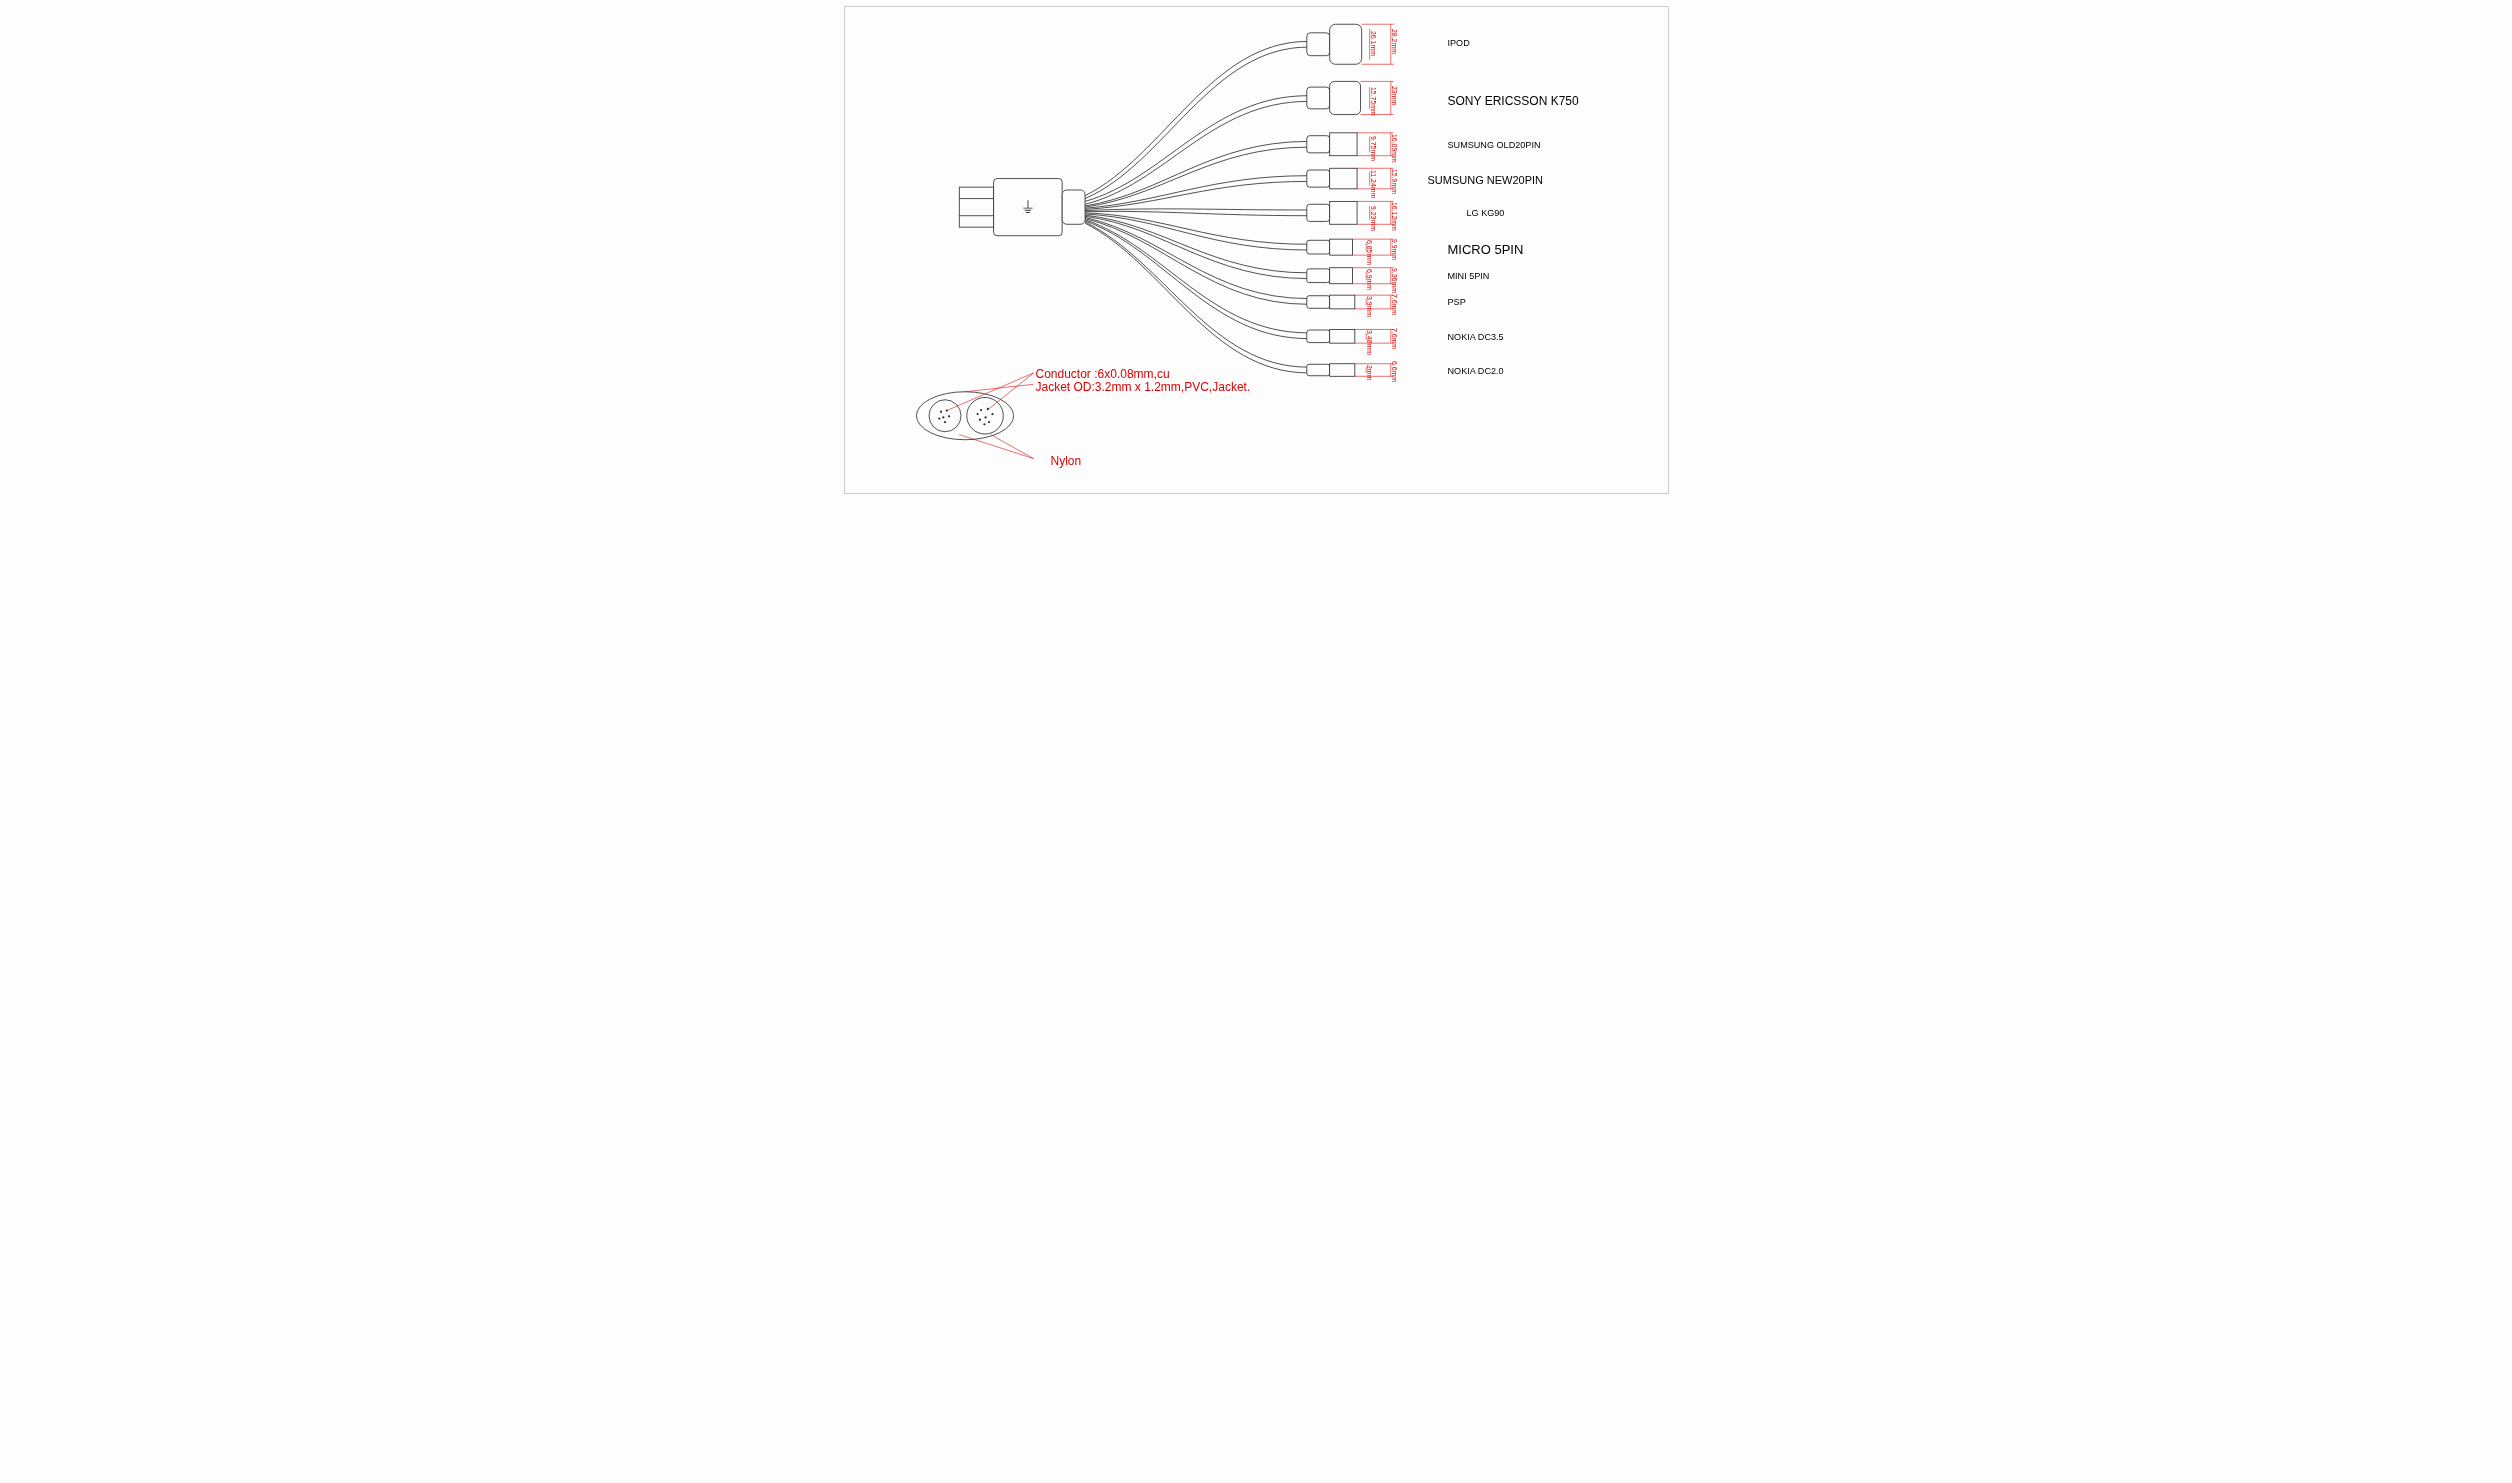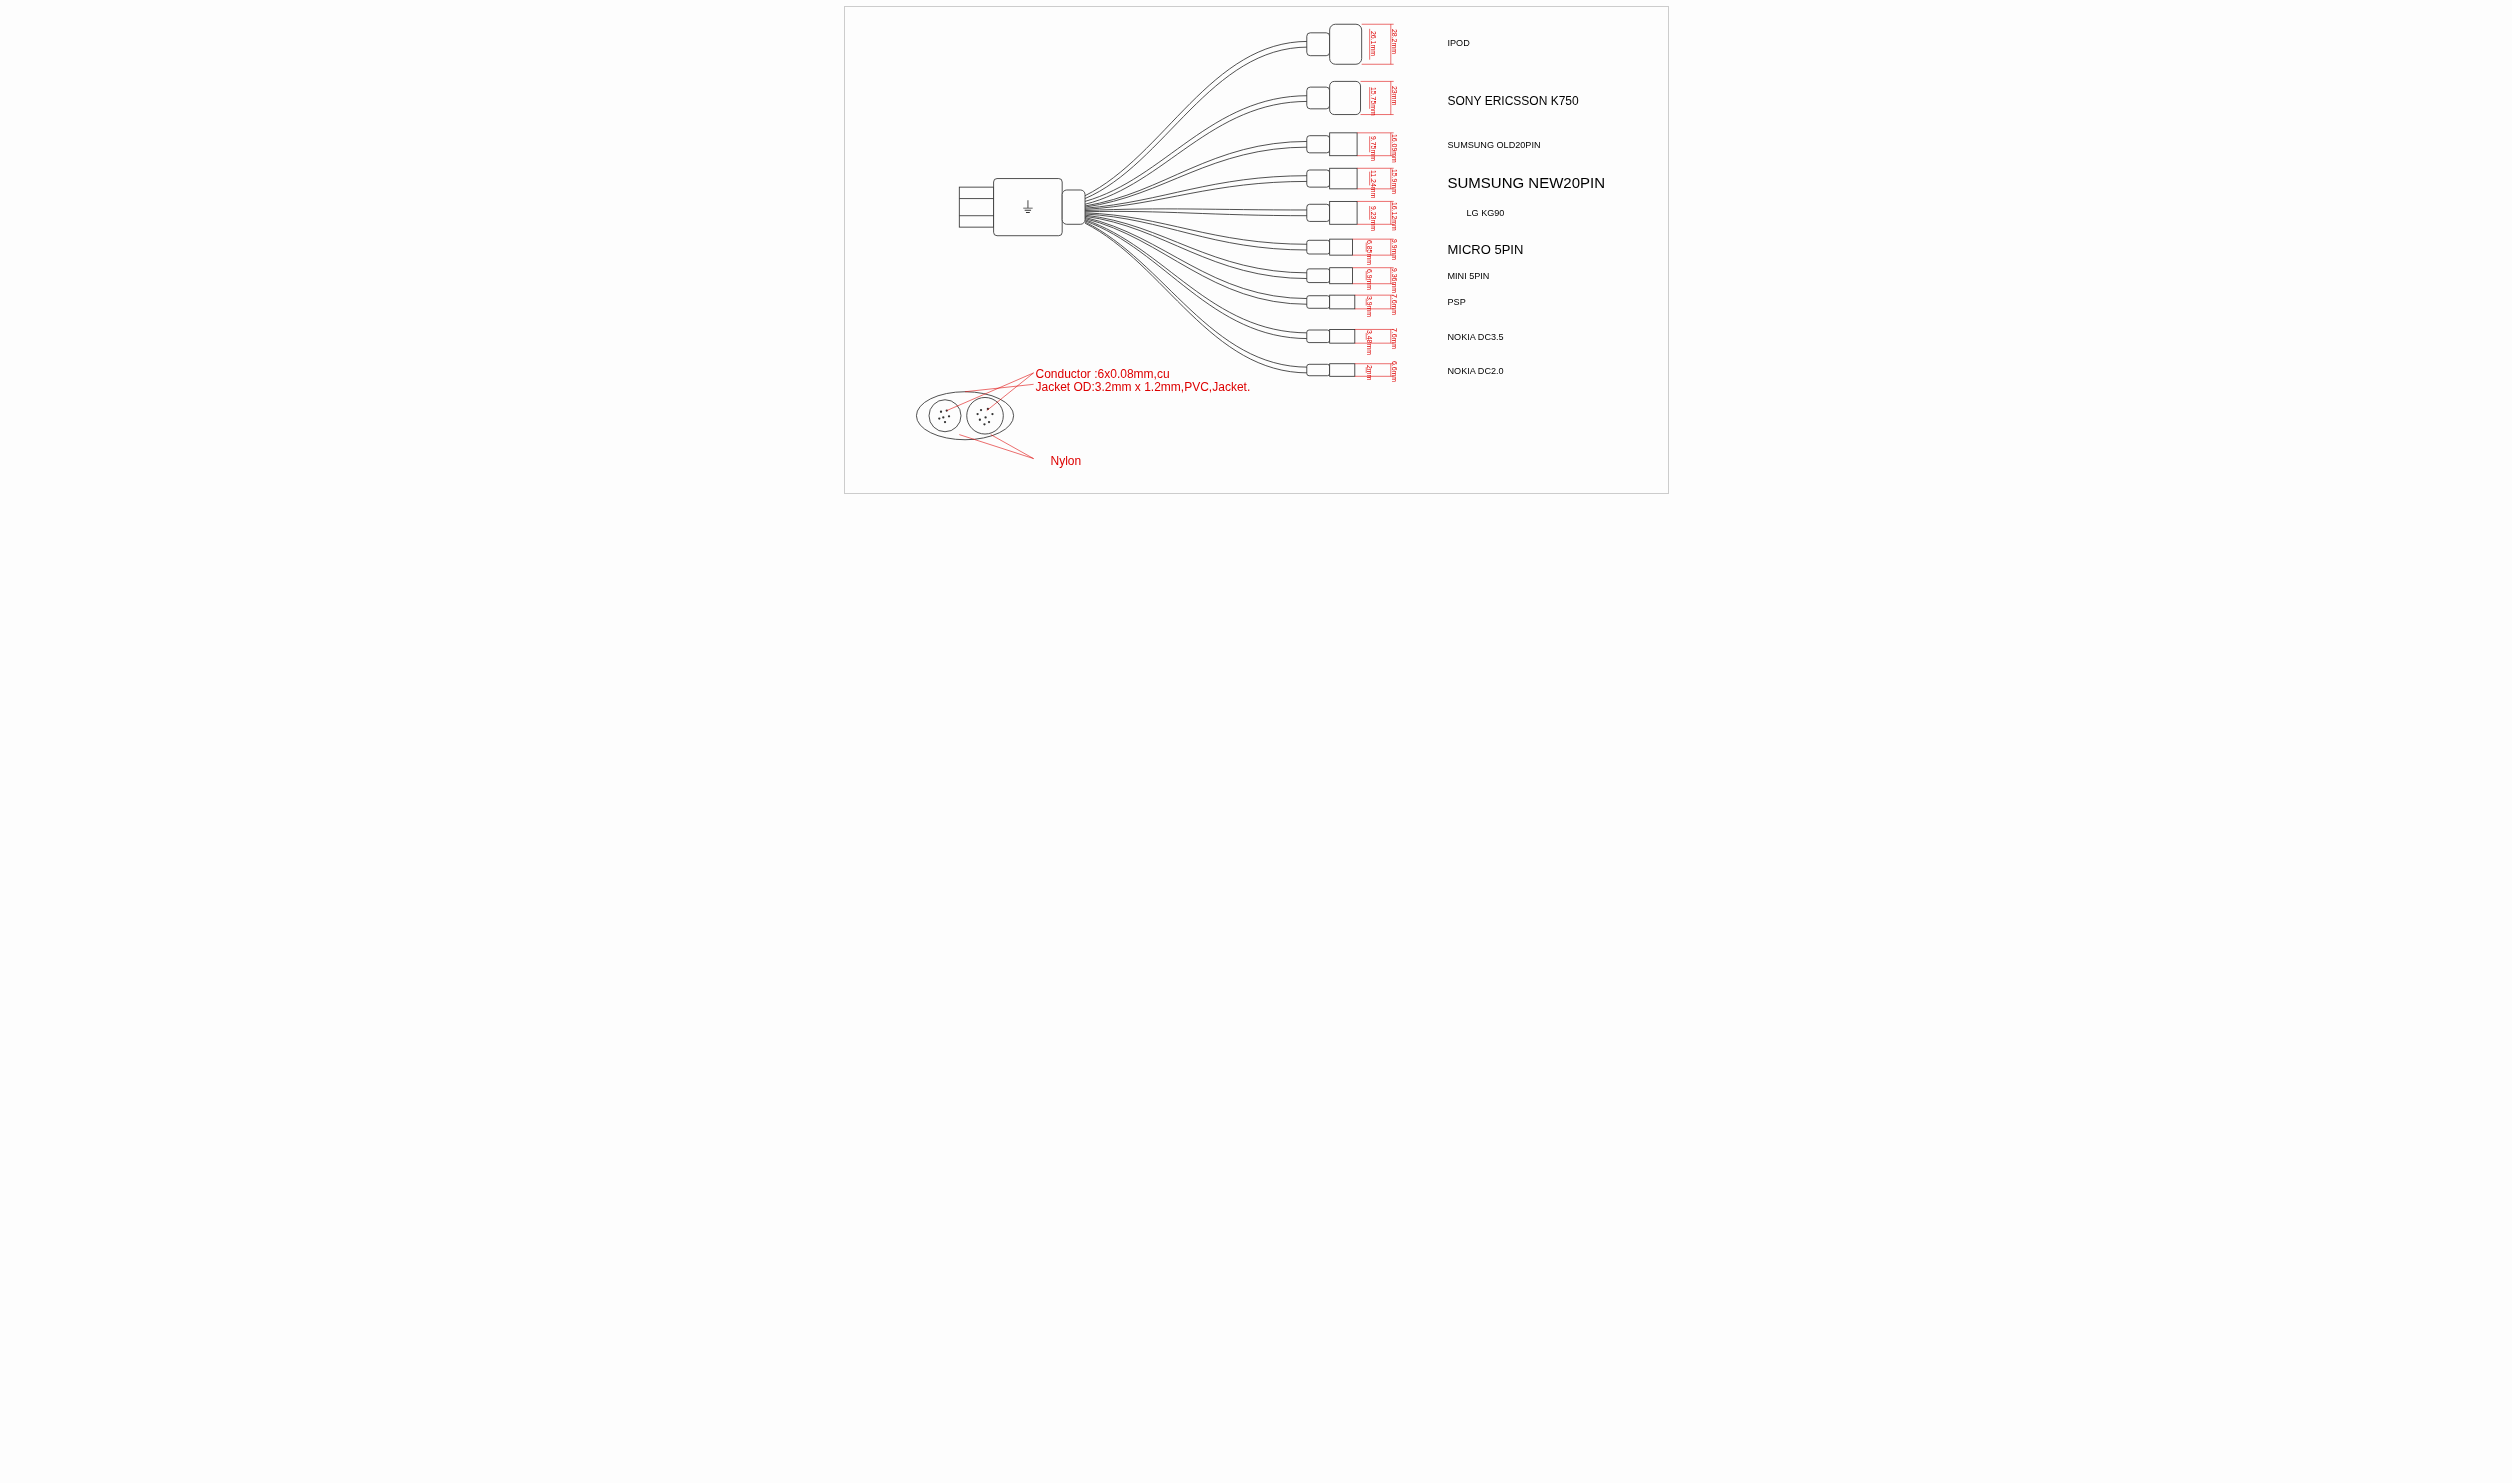--- a/index.html
+++ b/index.html
@@ -158,21 +158,21 @@
       <line class="rd" x1="248" y1="706" x2="330" y2="640"></line>
       <line class="rd" x1="210" y1="673" x2="330" y2="660"></line>
       <line class="rd" x1="200" y1="748" x2="330" y2="790"></line>
       <line class="rd" x1="255" y1="748" x2="330" y2="790"></line>
     </g>
   </svg>
 
   <div class="lbl" style="left:603px;top:31px;font-size:9.1px">IPOD</div>
   <div class="lbl" style="left:603px;top:87px;font-size:12px">SONY ERICSSON K750</div>
   <div class="lbl" style="left:603px;top:133px;font-size:9.1px">SUMSUNG OLD20PIN</div>
-  <div class="lbl" style="left:603px;top:167px;font-size:15px">SUMSUNG NEW20PIN</div>
+  <div class="lbl" style="left:583px;top:167px;font-size:11px">SUMSUNG NEW20PIN</div>
   <div class="lbl" style="left:622px;top:201px;font-size:9.1px">LG KG90</div>
   <div class="lbl" style="left:603px;top:235px;font-size:13px">MICRO 5PIN</div>
   <div class="lbl" style="left:603px;top:264px;font-size:9.1px">MINI 5PIN</div>
   <div class="lbl" style="left:603px;top:290px;font-size:9.1px">PSP</div>
   <div class="lbl" style="left:603px;top:325px;font-size:9.1px">NOKIA DC3.5</div>
   <div class="lbl" style="left:603px;top:359px;font-size:9.1px">NOKIA DC2.0</div>
 
   <div class="dim" style="left:546px;top:22px">28.2mm</div>
   <div class="dim" style="left:525px;top:24px">26.1mm</div>
   <div class="dim" style="left:546px;top:79px">23mm</div>

